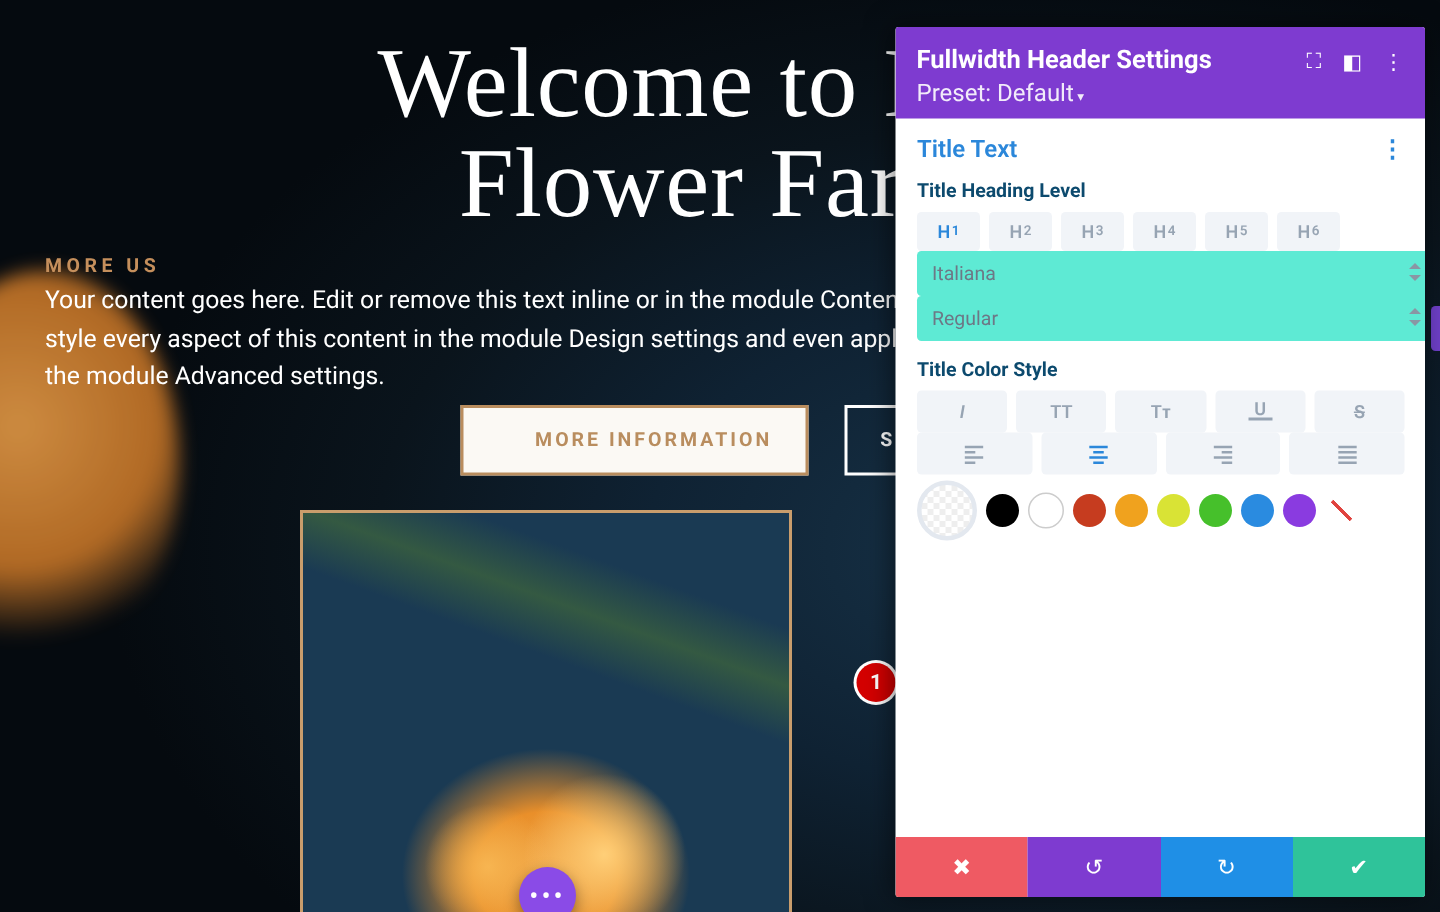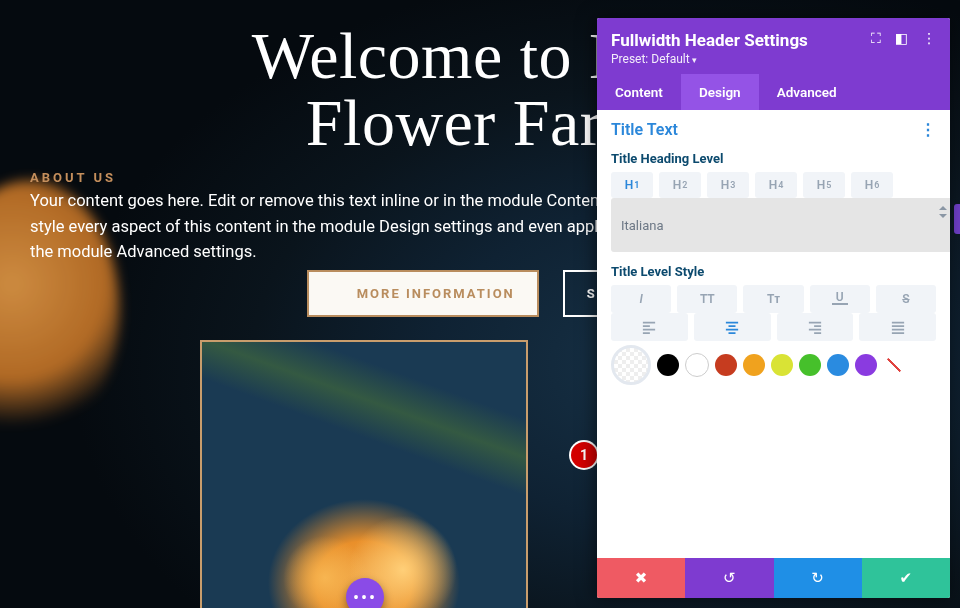--- a/index.html
+++ b/index.html
@@ -16,36 +16,36 @@
   .img-frame{position:absolute;left:200px;top:340px;width:324px;height:268px;border:2px solid #c99d6c;background:#1a3a53;overflow:hidden;}
   .img-frame::before{content:"";position:absolute;inset:0;background:radial-gradient(160px 140px at 50% 90%, #f0a84b 0%, #e98f2a 30%, rgba(233,143,42,0) 60%);}
   .img-frame::after{content:"";position:absolute;inset:0;background:radial-gradient(90px 90px at 62% 85%, #ffcf78 0%, rgba(255,207,120,0) 60%),radial-gradient(70px 70px at 38% 88%, #f7b551 0%, rgba(247,181,81,0) 60%),linear-gradient(20deg, rgba(78,120,49,0) 60%, rgba(78,120,49,.5) 70%, rgba(78,120,49,0) 80%);}
   .fab{position:absolute;left:346px;top:578px;width:38px;height:38px;border-radius:50%;background:#8a4be7;box-shadow:0 4px 10px rgba(0,0,0,.4);display:flex;align-items:center;justify-content:center;color:#fff;font-size:18px;letter-spacing:2px;}
   .badge{position:absolute;left:571px;top:442px;width:26px;height:26px;border-radius:50%;background:#d40000;color:#fff;font-weight:700;font-size:14px;display:flex;align-items:center;justify-content:center;box-shadow:0 0 0 2px #fff;}
   
   .panel{position:absolute;right:10px;top:18px;width:353px;height:580px;background:#fff;box-shadow:-2px 0 18px rgba(0,0,0,.5);border-radius:2px;display:flex;flex-direction:column;overflow:hidden;}
   .edge{position:absolute;right:0;top:204px;width:6px;height:30px;background:#6f40c9;border-radius:3px 0 0 3px;}
   .p-head{background:#7e3bd0;color:#fff;padding:12px 14px 8px;}
   .p-title{font-size:17px;font-weight:700;}
-  .p-row1{display:flex;align-items:flex-start;}
+  .p-row1{display:flex;align-items:flex-end;}
   .p-icons{margin-left:auto;display:flex;gap:14px;font-size:14px;}
-  .p-preset{font-size:12px;opacity:.9;margin-top:2px;}
+  .p-preset{font-size:16px;opacity:.9;margin-top:2px;}
   .p-preset::after{content:" ▾";font-size:9px;}
   .tabs{background:#7e3bd0;display:flex;color:#fff;font-size:13.5px;font-weight:600;}
   .tab{padding:10px 18px;cursor:pointer;}
   .tab.active{background:#9453e6;}
   .p-body{flex:1;overflow-y:auto;padding:10px 14px 12px;}
   .sec-title{color:#2b87da;font-size:16px;font-weight:600;display:flex;align-items:center;}
   .sec-menu{margin-left:auto;color:#2b87da;font-size:16px;}
   .lbl{font-size:13px;font-weight:700;color:#0c4a6e;margin:12px 0 6px;}
   .hlev{display:flex;gap:6px;}
   .hchip{flex:0 0 auto;width:42px;height:26px;border-radius:3px;background:#f1f4f8;color:#97a4b3;font-size:12px;display:flex;align-items:center;justify-content:center;font-weight:600;}
   .hchip.active{background:#f1f4f8;color:#2b87da;}
   .hchip sub{font-size:9px;margin-left:1px;font-weight:600;}
-  .select{width:100%;height:30px;border-radius:3px;background:#e5e5e5;border:none;color:#6d7886;font-size:13px;padding:12px 10px;display:flex;align-items:center;position:relative;}
+  .select{width:100%;height:30px;border-radius:3px;background:#5eead4;border:none;color:#6d7886;font-size:13px;padding:0 10px;display:flex;align-items:center;position:relative;}
   .select::after{content:"";position:absolute;right:9px;top:8px;width:0;height:0;border-left:4px solid transparent;border-right:4px solid transparent;border-bottom:4px solid #8a96a4;}
   .select::before{content:"";position:absolute;right:9px;top:16px;width:0;height:0;border-left:4px solid transparent;border-right:4px solid transparent;border-top:4px solid #8a96a4;}
   .seg{display:flex;gap:6px;}
   .seg .chip{flex:1;height:28px;border-radius:3px;background:#f1f4f8;color:#97a4b3;display:flex;align-items:center;justify-content:center;font-size:12px;font-weight:600;}
   .seg .chip.active{color:#2b87da;}
   .chip svg{width:14px;height:14px;}
   .swatches{display:flex;gap:6px;align-items:center;margin-top:4px;}
   .sw{width:22px;height:22px;border-radius:50%;}
   .sw.big{width:34px;height:34px;border:3px solid #e3e8ef;background:repeating-conic-gradient(#eee 0 25%, #fff 0 50%) 0 0/8px 8px;}
   .sw.none{background:#fff;position:relative;}
@@ -65,21 +65,21 @@
 <body>
 
 <div class="stage">
   <div class="bg"></div>
 
   <div class="hero-title">
     <span>Welcome to Divi</span><br>
     <span>Flower Farm</span>
   </div>
 
-  <div class="subhead">ABOUT US</div>
+  <div class="subhead">MORE US</div>
   <div class="body-text">Your content goes here. Edit or remove this text inline or in the module Content settings. You can also style every aspect of this content in the module Design settings and even apply custom CSS to this text in the module Advanced settings.</div>
 
   <div class="btn-row">
     <span class="btn btn-primary">MORE INFORMATION</span>
     <span class="btn btn-secondary">SHOP</span>
   </div>
 
   <div class="img-frame"></div>
   <div class="fab">•••</div>
   <div class="badge">1</div>
@@ -91,25 +91,20 @@
         <div class="p-title">Fullwidth Header Settings</div>
         <div class="p-icons">
           <span>⛶</span>
           <span>◧</span>
           <span>⋮</span>
         </div>
       </div>
       <div class="p-preset">Preset: Default</div>
     </div>
 
-    <div class="tabs">
-      <div class="tab">Content</div>
-      <div class="tab active">Design</div>
-      <div class="tab">Advanced</div>
-    </div>
 
     <div class="p-body">
       <div class="sec-title">
         <span>Title Text</span>
         <span class="sec-menu">⋮</span>
       </div>
 
       <div class="lbl">Title Heading Level</div>
       <div class="hlev">
         <div class="hchip active">H<sub>1</sub></div>
@@ -117,22 +112,25 @@
         <div class="hchip">H<sub>3</sub></div>
         <div class="hchip">H<sub>4</sub></div>
         <div class="hchip">H<sub>5</sub></div>
         <div class="hchip">H<sub>6</sub></div>
       </div>
 
       <div class="select">
           <span>Italiana</span>
         </div>
 
+      <div class="select">
+          <span>Regular</span>
+        </div>
 
-      <div class="lbl">Title Level Style</div>
+      <div class="lbl">Title Color Style</div>
       <div class="seg">
         <div class="chip">
             <span style="font-style:italic">I</span>
           </div>
         <div class="chip">
             <span>TT</span>
           </div>
         <div class="chip">
             <span>Tᴛ</span>
           </div>

